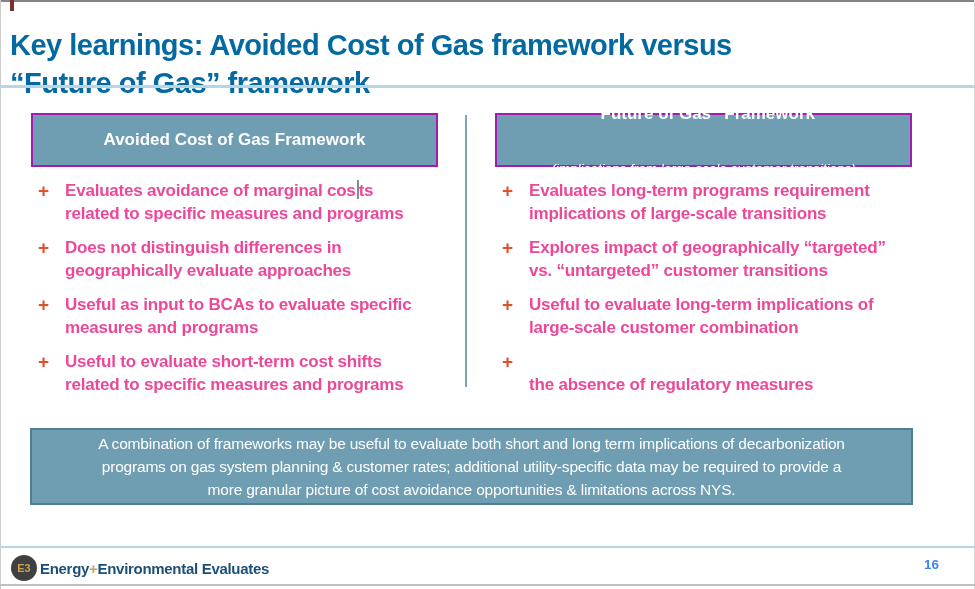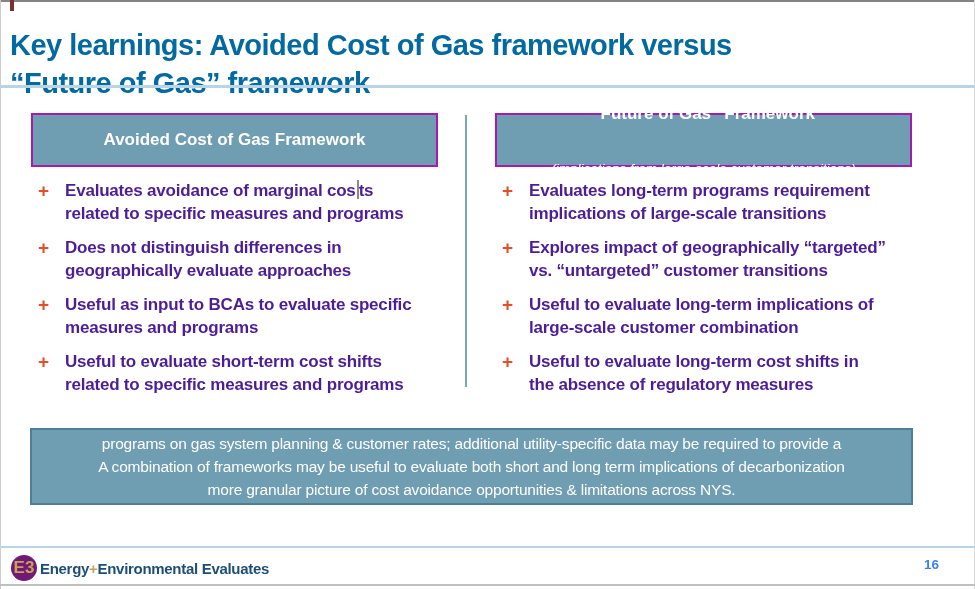--- a/index.html
+++ b/index.html
@@ -33,40 +33,40 @@
   .col-divider{position:absolute;left:465px;top:115px;width:2px;height:272px;background:#7aa5ba;}
 
   .bullets{position:absolute;top:179px;margin:0;padding:0;list-style:none;}
   .bullets-left{left:38px;width:412px;}
   .bullets-right{left:502px;width:420px;}
   .bullets li{display:flex;margin-bottom:11px;}
   .plus{
     flex:0 0 27px;color:#e2502a;font-weight:bold;font-size:19px;line-height:23px;
   }
   .btext{
-    color:#4c1d95;font-size:17px;font-weight:bold;line-height:23px;letter-spacing:-0.2px;
+    color:#ec4899;font-size:17px;font-weight:bold;line-height:23px;letter-spacing:-0.2px;
     white-space:nowrap;
   }
   .caret{
     display:inline-block;width:2px;height:19px;background:#8a8a8a;
     vertical-align:-3px;margin:0 0 0 1px;
   }
 
   .summary-box{
     position:absolute;left:30px;top:428px;width:879px;height:73px;
     background:#6f9db1;border:2px solid #4f7f96;
     color:#ffffff;text-align:center;
     display:flex;flex-direction:column;justify-content:center;
   }
   .summary-line{font-size:15.5px;line-height:23px;letter-spacing:-0.2px;white-space:nowrap;}
 
   .footer-rule{position:absolute;left:0;top:546px;width:975px;height:2px;background:#b9d5e5;}
   .e3-logo{
     position:absolute;left:11px;top:555px;width:26px;height:26px;border-radius:50%;
-    background:#701a75;color:#c9a158;font-size:17px;font-weight:bold;
+    background:#404040;color:#c9a158;font-size:11px;font-weight:bold;
     display:flex;align-items:center;justify-content:center;
   }
   .brand{
     position:absolute;left:40px;top:560px;
     font-size:15px;font-weight:bold;color:#1d4f76;letter-spacing:-0.3px;
   }
   .brand .gold{color:#c9a158;}
   .page-number{
     position:absolute;right:36px;top:557px;
     font-size:13.5px;font-weight:bold;color:#3b82f6;
@@ -147,29 +147,29 @@
   <li>
     <span class="plus">+</span>
     <span class="btext">
       <span>Useful to evaluate long-term implications of</span><br>
       <span>large-scale customer combination</span>
     </span>
   </li>
   <li>
     <span class="plus">+</span>
     <span class="btext">
-      <span>Useful to evaluate long-term cost shifts in</span><br>
+      <br>
       <span>the absence of regulatory measures</span>
     </span>
   </li>
 </ul>
 
 <div class="summary-box">
+  <div class="summary-line">A combination of frameworks may be useful to evaluate both short and long term implications of decarbonization</div>
   <div class="summary-line">programs on gas system planning &amp; customer rates; additional utility-specific data may be required to provide a</div>
-  <div class="summary-line">A combination of frameworks may be useful to evaluate both short and long term implications of decarbonization</div>
   <div class="summary-line">more granular picture of cost avoidance opportunities &amp; limitations across NYS.</div>
 </div>
 
 <div class="footer-rule"></div>
 
 <div class="e3-logo">E3</div>
 <div class="brand">
   <span>Energy</span><span class="gold">+</span><span>Environmental Evaluates</span>
 </div>
 <div class="page-number">16</div>

